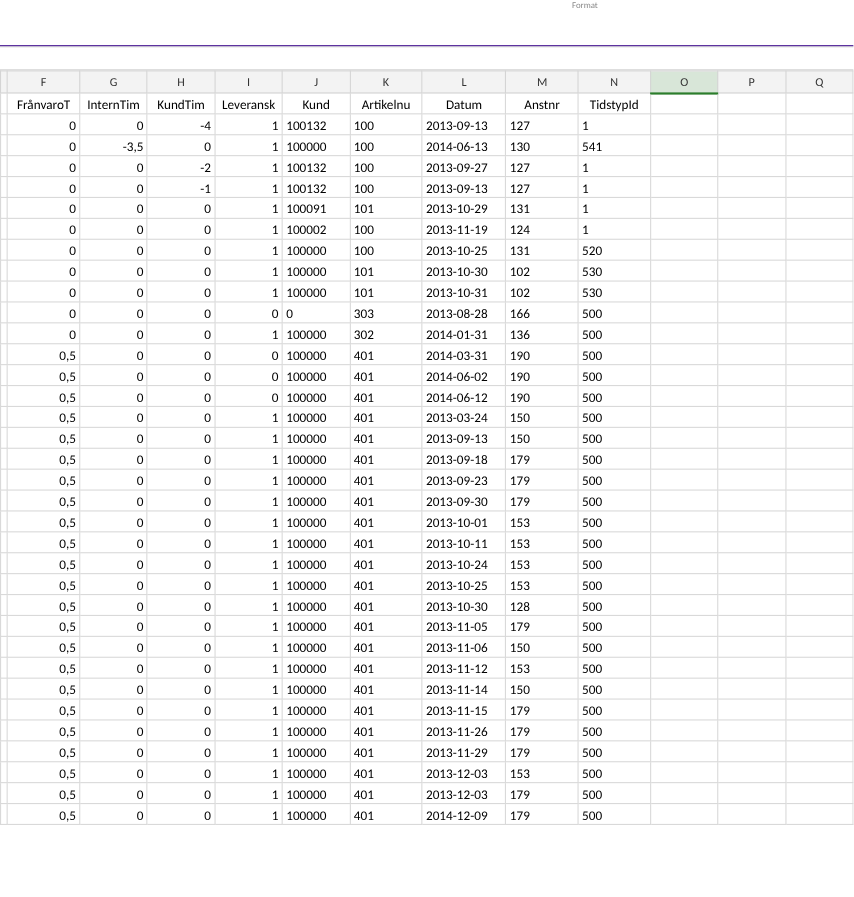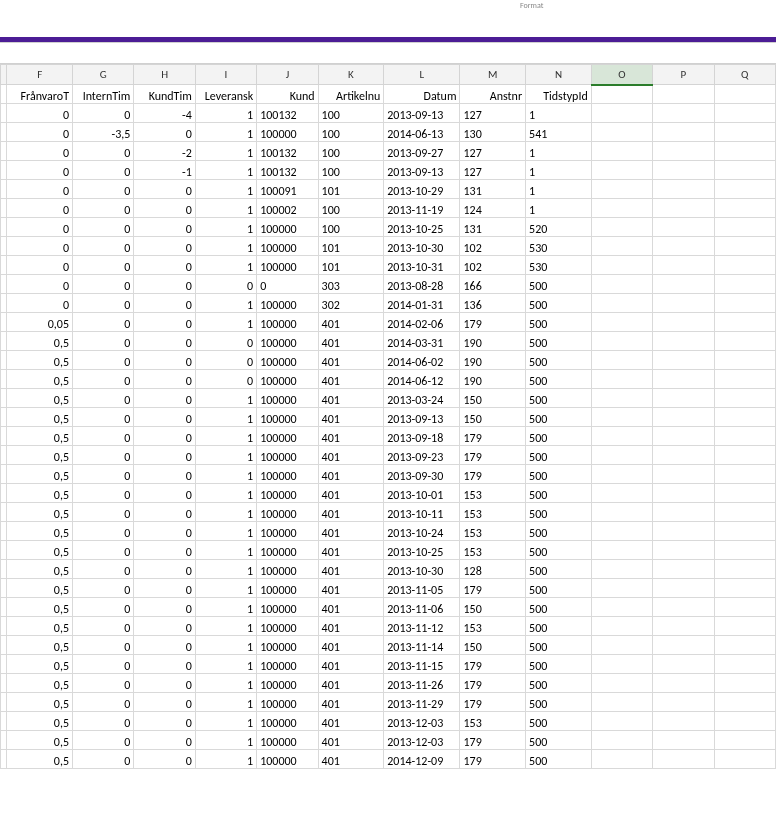--- a/index.html
+++ b/index.html
@@ -11,21 +11,21 @@
     background: #fff;
     color: #000;
     width: 776px;
     height: 815px;
     overflow: hidden;
   }
   .top-area {
     height: 42px;
     width: 100%;
     background: #fff;
-    border-bottom: 5px solid #4c1d95;
+    border-bottom: 1px solid #4c1d95;
     position: relative;
   }
   .top-label {
     position: absolute;
     top: 0;
     font-size: 8px;
     color: #888;
   }
   .formula-bar {
     height: 22px;
@@ -59,21 +59,21 @@
     height: 19px;
     padding: 0 3px;
     white-space: nowrap;
     overflow: hidden;
     font-size: 12px;
     vertical-align: bottom;
   }
   td.num { text-align: right; }
   td.txt { text-align: left; }
   tr.header-row td {
-    text-align: right;
+    text-align: center;
     font-weight: normal;
     margin-top: 12px;
   }
   
   .cF { width: 62px; }
   .cG { width: 58px; }
   .cH { width: 58px; }
   .cI { width: 58px; }
   .cJ { width: 58px; }
   .cK { width: 62px; }
@@ -307,35 +307,20 @@
           <td class="txt">302</td>
           <td class="txt">2014-01-31</td>
           <td class="txt">136</td>
           <td class="txt">500</td>
           <td class="txt"></td>
           <td class="txt"></td>
           <td class="txt"></td>
         </tr>
         <tr>
           <td class="edge"></td>
-          <td class="num">0,05</td>
-          <td class="num">0</td>
-          <td class="num">0</td>
-          <td class="num">1</td>
-          <td class="txt">100000</td>
-          <td class="txt">401</td>
-          <td class="txt">2014-02-06</td>
-          <td class="txt">179</td>
-          <td class="txt">500</td>
-          <td class="txt"></td>
-          <td class="txt"></td>
-          <td class="txt"></td>
-        </tr>
-        <tr>
-          <td class="edge"></td>
           <td class="num">0,5</td>
           <td class="num">0</td>
           <td class="num">0</td>
           <td class="num">0</td>
           <td class="txt">100000</td>
           <td class="txt">401</td>
           <td class="txt">2014-03-31</td>
           <td class="txt">190</td>
           <td class="txt">500</td>
           <td class="txt"></td>

